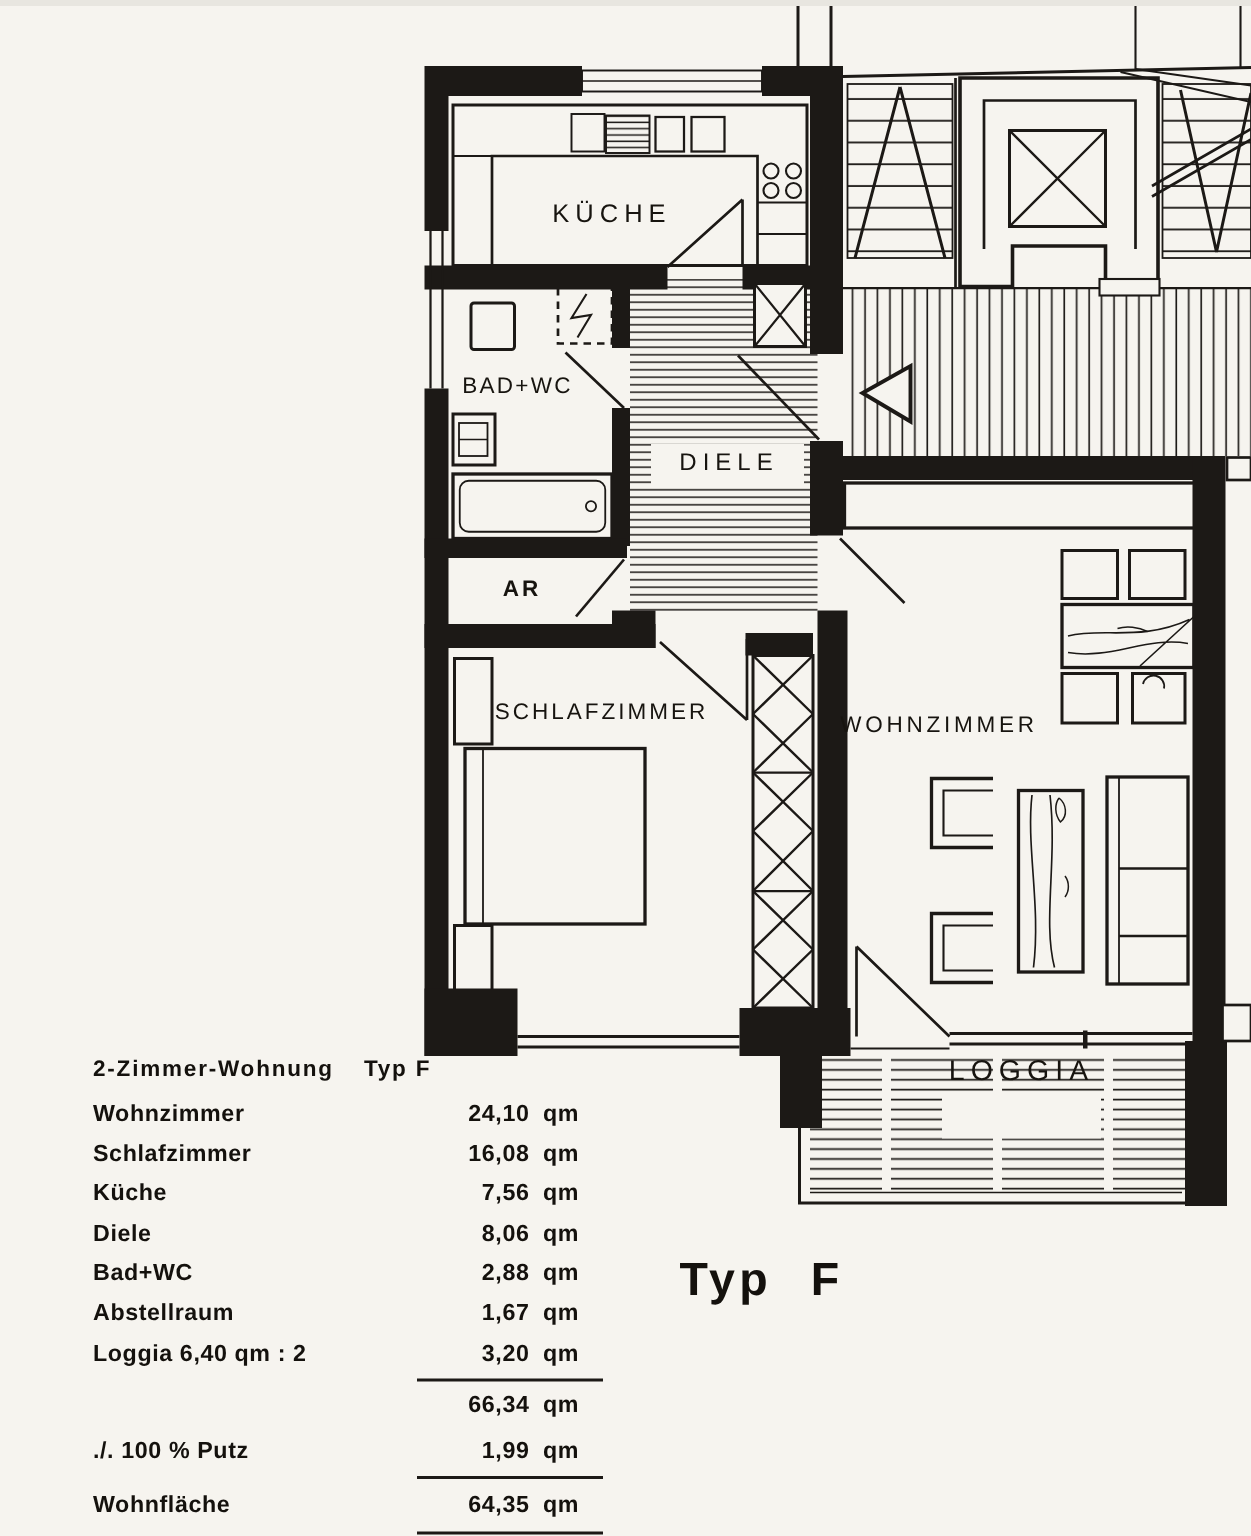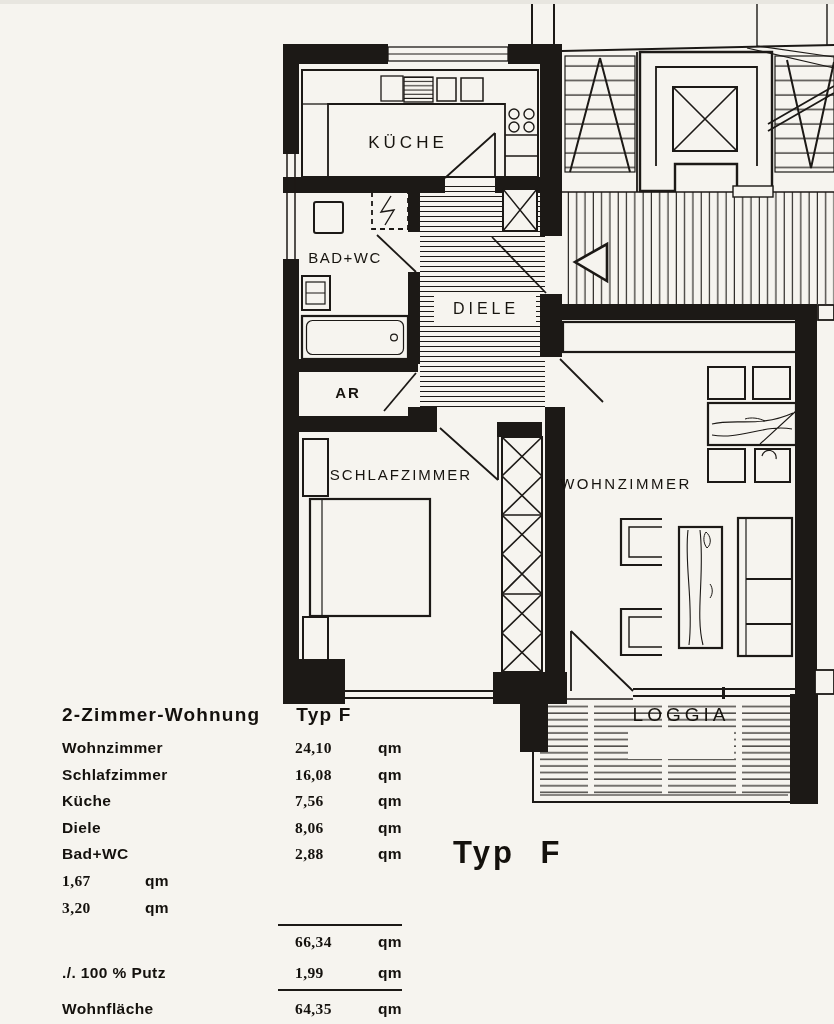--- a/index.html
+++ b/index.html
@@ -11,27 +11,27 @@
   .rl-kueche{left:408px;top:129px;font-size:17px;letter-spacing:4px;}
   .rl-badwc{left:345px;top:245px;font-size:15px;letter-spacing:1.5px;}
   .rl-diele{left:486px;top:296px;font-size:16px;letter-spacing:4px;}
   .rl-ar{left:348px;top:380px;font-size:15px;letter-spacing:2px;font-weight:bold;}
   .rl-schlafzimmer{left:401px;top:462px;font-size:15px;letter-spacing:2px;}
   .rl-wohnzimmer{left:626px;top:471px;font-size:15px;letter-spacing:2.5px;}
   .rl-loggia{left:681px;top:700px;font-size:19px;letter-spacing:4px;}
   .type-label{position:absolute;left:453px;top:831px;font-size:31px;font-weight:bold;
               letter-spacing:3px;word-spacing:14px;color:#14110d;}
   .area-table{position:absolute;left:62px;top:700px;width:340px;color:#14110d;}
-  .at-title{display:flex;gap:36px;font-weight:bold;font-size:19px;
+  .at-title{display:flex;gap:20px;font-weight:bold;font-size:15px;
             letter-spacing:1.2px;margin-bottom:9px;white-space:nowrap;}
   .at-row{display:flex;align-items:baseline;font-size:15.5px;font-weight:bold;
           letter-spacing:.4px;line-height:26.6px;}
   .at-label{flex:1;white-space:nowrap;}
-  .at-val{width:58px;font-family:Liberation Serif, serif;}
-  .at-unit{width:40px;padding-left:9px;text-align:right;}
+  .at-val{width:58px;text-align:right;}
+  .at-unit{width:40px;padding-left:9px;}
   .rule{height:0;border-top:2px solid #1c1916;width:124px;margin:3px 0 3px auto;}
   .at-deduction{margin-top:4px;}
   .at-total{margin-top:5px;}
 </style>
 </head>
 <body>
 
 <div class="page">
 
   <svg class="plan-svg" width="834" height="1024" viewBox="0 0 834 1024">
@@ -283,24 +283,26 @@
       <span class="at-label">Diele</span>
       <span class="at-val">8,06</span>
       <span class="at-unit">qm</span>
     </div>
     <div class="at-row">
       <span class="at-label">Bad+WC</span>
       <span class="at-val">2,88</span>
       <span class="at-unit">qm</span>
     </div>
     <div class="at-row">
+      <span class="at-label">Abstellraum</span>
       <span class="at-val">1,67</span>
       <span class="at-unit">qm</span>
     </div>
     <div class="at-row">
+      <span class="at-label">Loggia 6,40 qm : 2</span>
       <span class="at-val">3,20</span>
       <span class="at-unit">qm</span>
     </div>
 
     <div class="rule"></div>
 
     <div class="at-row">
       <span class="at-label"></span>
       <span class="at-val">66,34</span>
       <span class="at-unit">qm</span>

